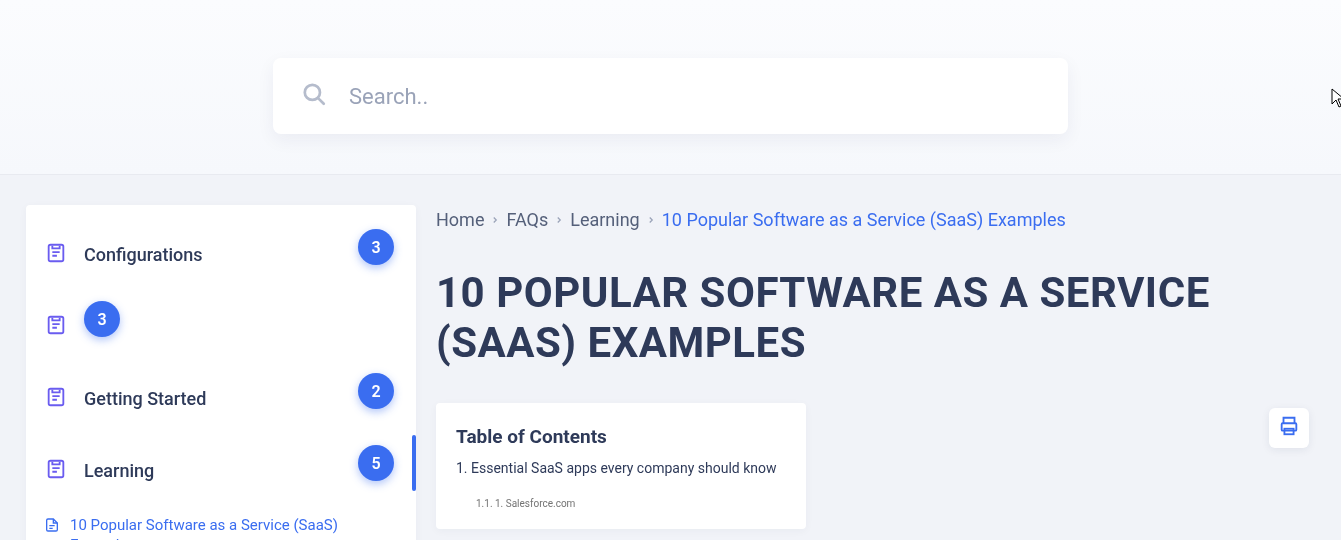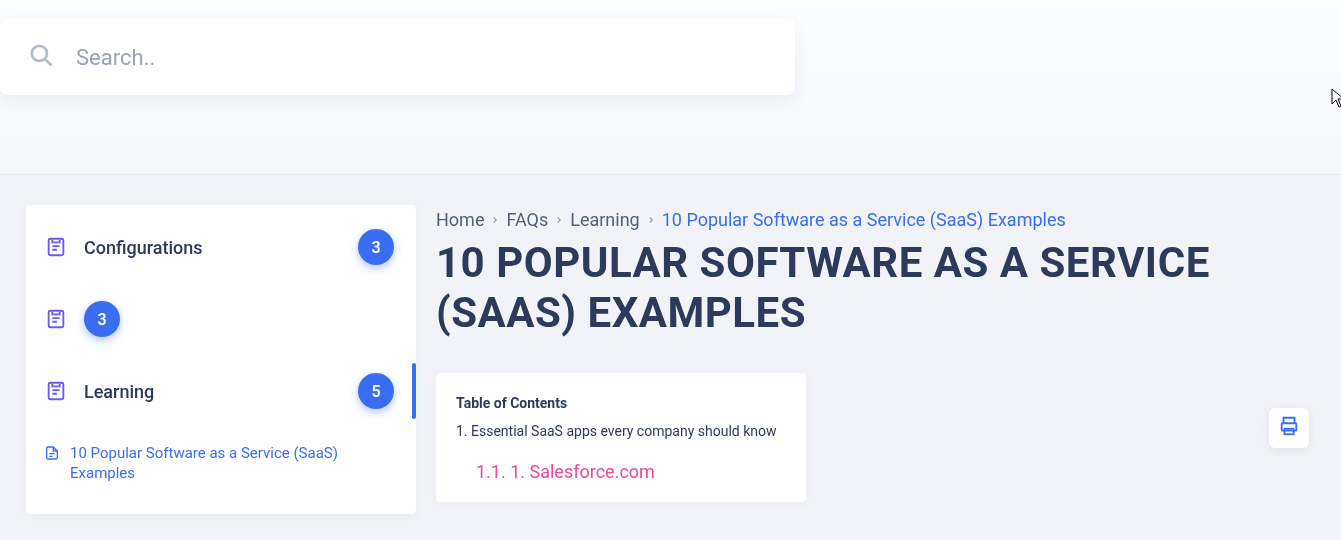--- a/index.html
+++ b/index.html
@@ -1,48 +1,48 @@
 <!DOCTYPE html>
 <html><head>
 <meta charset="utf-8">
 <style>
   * { margin:0; padding:0; box-sizing:border-box; font-family: -apple-system, "Segoe UI", Roboto, Arial, sans-serif; }
   body { background:#f1f3f8; color:#2e3a59; width:1341px; height:540px; overflow:hidden; position:relative; }
 
-  .search-band { height:175px; background:linear-gradient(#fbfcfe,#f6f8fc); display:flex; align-items:flex-start; padding-top:19px; border-bottom:1px solid #e8eaf0;}
+  .search-band { height:175px; background:linear-gradient(#fbfcfe,#f6f8fc); display:flex; justify-content:center; align-items:flex-start; padding-top:58px; border-bottom:1px solid #e8eaf0;}
   .search-box { width:795px; height:76px; background:#fff; border-radius:8px; box-shadow:0 6px 18px rgba(30,40,80,.06); display:flex; align-items:center; padding:0 28px; }
   .search-box svg { margin-right:22px; }
   .search-box input { border:none; outline:none; font-size:22px; color:#6e7b93; flex:1; background:transparent; }
   .search-box input::placeholder { color:#9aa3b8; }
 
   .main-row { display:flex; padding:30px 26px 0 26px; align-items:flex-start; gap:18px; }
 
   .sidebar { width:390px; background:#fff; border-radius:4px; box-shadow:0 2px 8px rgba(30,40,80,.04); padding-top:6px; }
-  .nav-item { display:flex; align-items:center; padding:18px 22px 18px 18px; position:relative; cursor:pointer; }
+  .nav-item { display:flex; align-items:flex-end; padding:18px 22px 18px 18px; position:relative; cursor:pointer; }
   .nav-item .doc-icon { width:24px; height:24px; margin-right:16px; display:flex; align-items:center; justify-content:center;}
   .nav-item .label { font-size:18px; color:#2e3a59; font-weight:500; flex:1; }
   .nav-item .badge { min-width:36px; height:36px; border-radius:50%; background:#3a6df0; color:#fff; font-size:16px; font-weight:600; display:flex; align-items:center; justify-content:center; box-shadow:0 3px 8px rgba(58,109,240,.4); }
   .nav-item.active::after { content:""; position:absolute; right:0; top:8px; bottom:8px; width:4px; background:#3a6df0; border-radius:2px; }
   .sub-list { padding:8px 18px 22px 18px; }
   .sub-item { display:flex; align-items:flex-start; padding:8px 0; cursor:pointer; gap:10px; }
   .sub-item .file-icon { margin-top:2px; flex-shrink:0; }
   .sub-item .txt { font-size:15px; line-height:1.35; color:#3a6df0; }
 
   .content { flex:1; padding:4px 0 0 2px; }
-  .breadcrumb { display:flex; align-items:center; flex-wrap:wrap; font-size:18px; color:#55607a; gap:6px; margin-bottom:8px; }
+  .breadcrumb { display:flex; align-items:center; flex-wrap:wrap; font-size:18px; color:#55607a; gap:6px; margin-bottom:38px; }
   .breadcrumb a { color:#55607a; text-decoration:none; }
   .breadcrumb a.current { color:#3a6df0; }
   .breadcrumb .sep svg { display:block; }
 
   h1.page-title { font-size:42px; font-weight:700; color:#2e3a59; line-height:1.2; margin-bottom:34px; letter-spacing:.5px; }
 
   .toc { width:370px; background:#fff; border-radius:4px; box-shadow:0 2px 8px rgba(30,40,80,.04); padding:22px 20px 20px 20px; }
-  .toc h3 { font-size:14px; font-weight:700; color:#2e3a59; margin-bottom:12px; }
+  .toc h3 { font-size:19px; font-weight:700; color:#2e3a59; margin-bottom:12px; }
   .toc .t1 { font-size:14px; color:#2e3a59; margin-bottom:22px; }
-  .toc .t2 { font-size:18px; color:#ec4899; padding-left:20px; }
+  .toc .t2 { font-size:10px; color:#737373; padding-left:20px; }
 
   .print-btn { position:absolute; right:32px; top:408px; width:40px; height:40px; background:#fff; border-radius:6px; box-shadow:0 2px 8px rgba(30,40,80,.08); display:flex; align-items:center; justify-content:center; cursor:pointer;}
 
   .cursor { position:absolute; left:1331px; top:88px; }
 </style>
 </head>
 <body>
 
 <div class="search-band">
   <div class="search-box">
@@ -76,20 +76,31 @@
       <span class="doc-icon">
         <svg width="22" height="22" viewBox="0 0 24 24" fill="none" stroke="#6a5cf0" stroke-width="2">
             <rect x="4" y="3" width="16" height="18" rx="2"></rect>
             <path d="M8 4v3h8V4"></path>
             <path d="M8 11h8M8 15h5"></path>
           </svg>
       </span>
       <span class="badge">3</span>
     </div>
 
+    <div class="nav-item">
+      <span class="doc-icon">
+        <svg width="22" height="22" viewBox="0 0 24 24" fill="none" stroke="#6a5cf0" stroke-width="2">
+            <rect x="4" y="3" width="16" height="18" rx="2"></rect>
+            <path d="M8 4v3h8V4"></path>
+            <path d="M8 11h8M8 15h5"></path>
+          </svg>
+      </span>
+      <span class="label">Getting Started</span>
+      <span class="badge">2</span>
+    </div>
 
     <div class="nav-item active">
       <span class="doc-icon">
         <svg width="22" height="22" viewBox="0 0 24 24" fill="none" stroke="#6a5cf0" stroke-width="2">
             <rect x="4" y="3" width="16" height="18" rx="2"></rect>
             <path d="M8 4v3h8V4"></path>
             <path d="M8 11h8M8 15h5"></path>
           </svg>
       </span>
       <span class="label">Learning</span>

